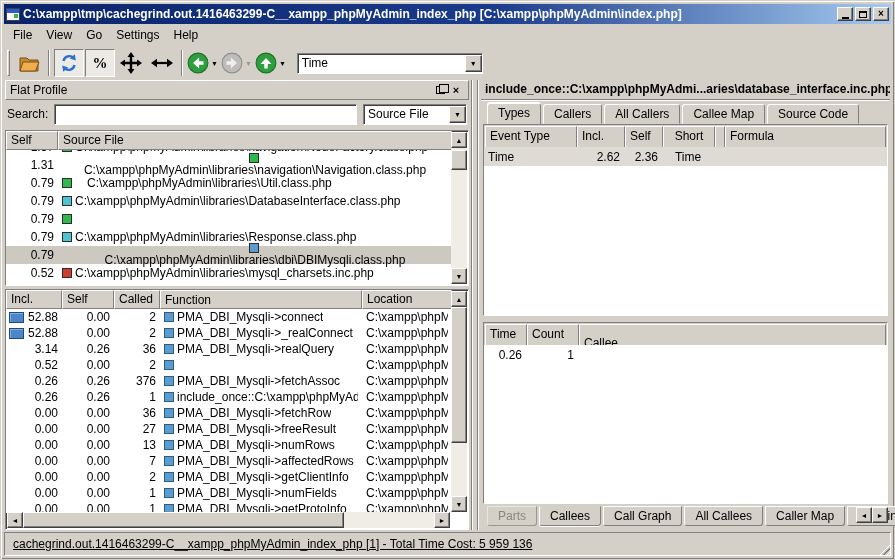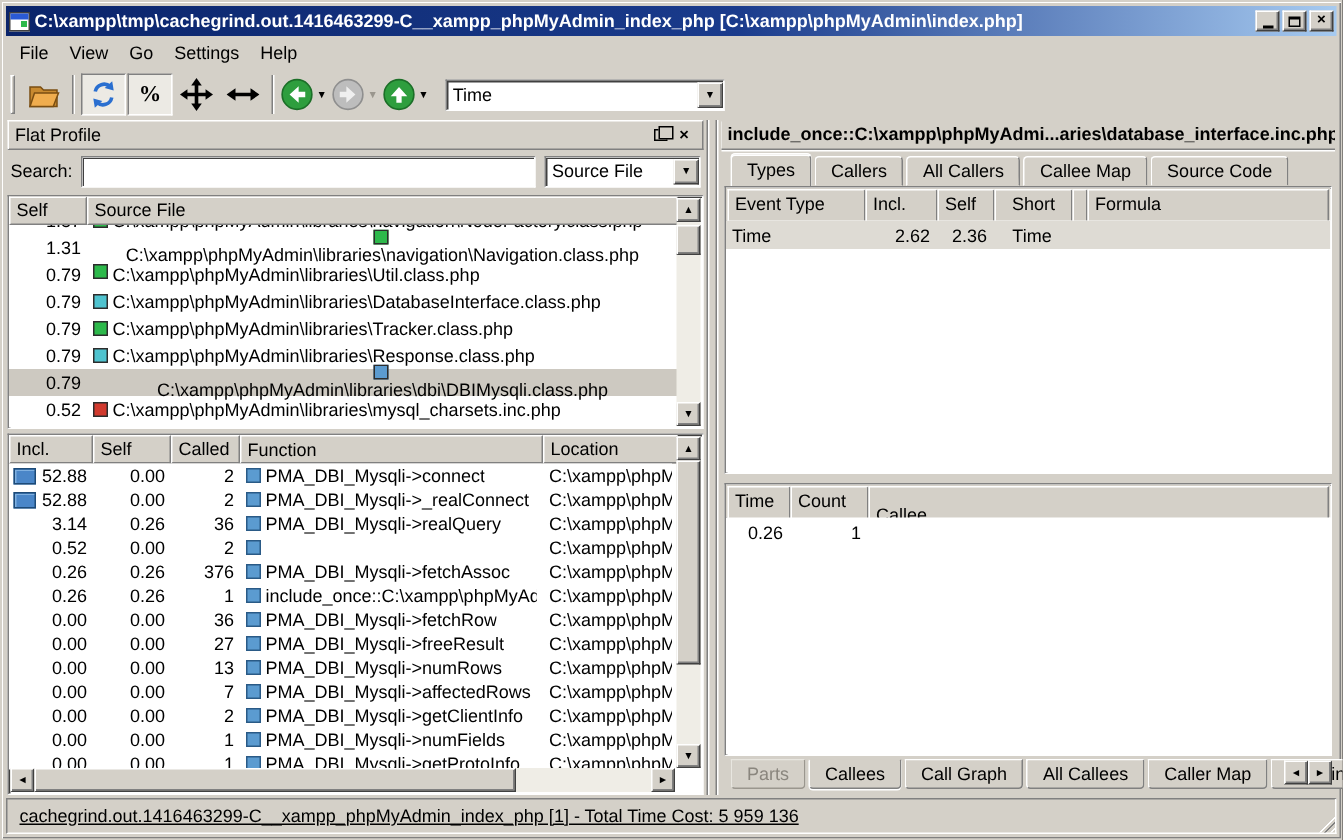--- a/index.html
+++ b/index.html
@@ -317,37 +317,36 @@
           </div>
             <div class="trow">
             <span class="cell num col-self">1.31</span>
             <span class="cell col-file" style="display:flex;align-items:center;flex-direction:column;">
               <span class="sq" style="background-color: rgb(45, 185, 75);"></span>
               <span>C:\xampp\phpMyAdmin\libraries\navigation\Navigation.class.php</span>
             </span>
           </div>
             <div class="trow">
             <span class="cell num col-self">0.79</span>
-            <span class="cell col-file" style="display:flex;align-items:flex-start;">
+            <span class="cell col-file" style="display:flex;align-items:center;gap:12px;">
               <span class="sq" style="background-color: rgb(45, 185, 75);"></span>
               <span>C:\xampp\phpMyAdmin\libraries\Util.class.php</span>
             </span>
           </div>
             <div class="trow">
             <span class="cell num col-self">0.79</span>
             <span class="cell col-file" style="display:flex;align-items:center;">
               <span class="sq" style="background-color: rgb(79, 195, 207);"></span>
               <span>C:\xampp\phpMyAdmin\libraries\DatabaseInterface.class.php</span>
             </span>
           </div>
             <div class="trow">
             <span class="cell num col-self">0.79</span>
             <span class="cell col-file" style="display:flex;align-items:center;">
               <span class="sq" style="background-color: rgb(45, 185, 75);"></span>
-              <span>C:\xampp\phpMyAdmin\libraries\Tracker.class.php</span>
             </span>
           </div>
             <div class="trow">
             <span class="cell num col-self">0.79</span>
             <span class="cell col-file" style="display:flex;align-items:center;">
               <span class="sq" style="background-color: rgb(79, 195, 207);"></span>
               <span>C:\xampp\phpMyAdmin\libraries\Response.class.php</span>
             </span>
           </div>
             <div class="trow selected">

